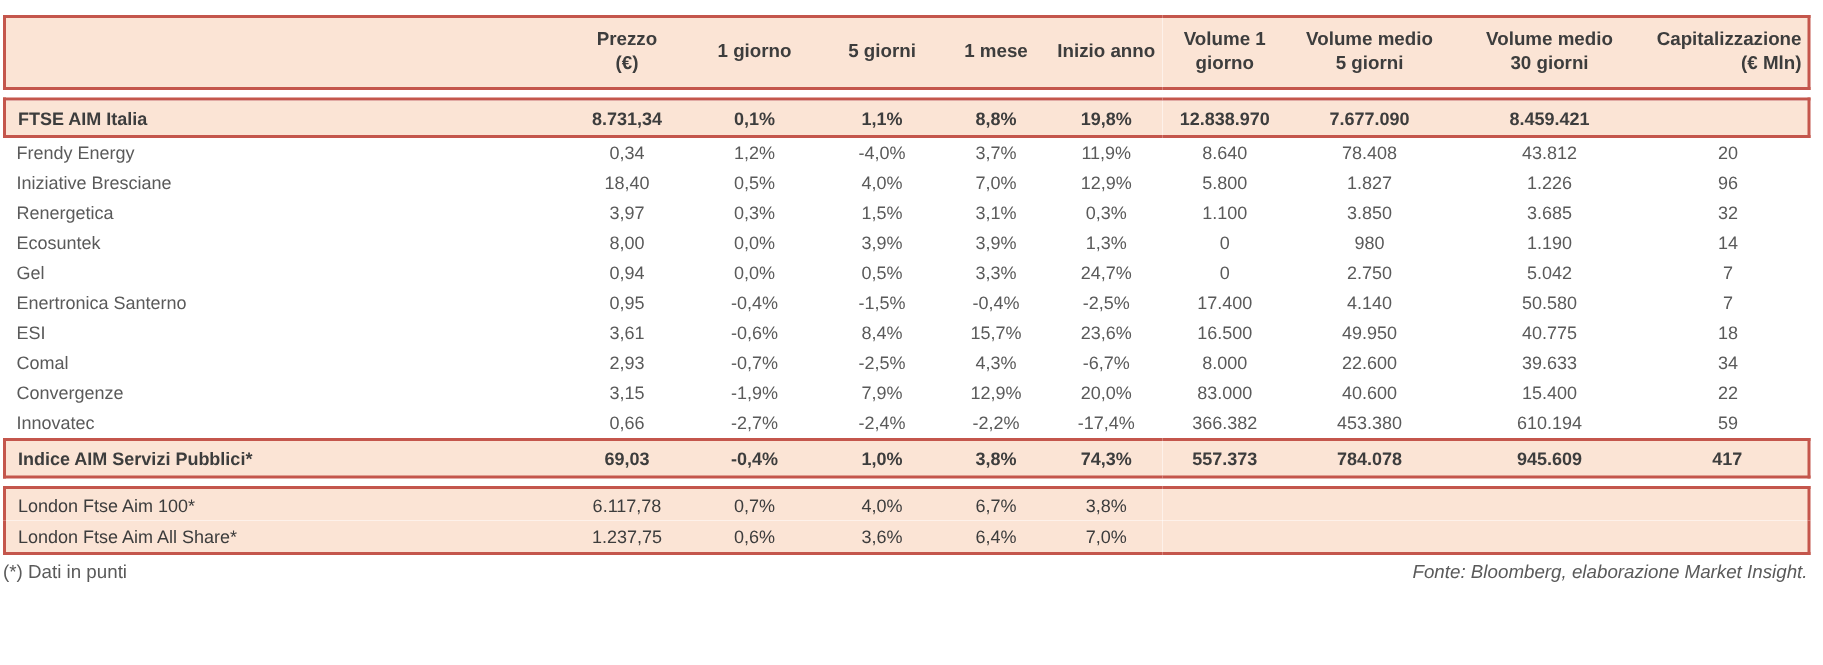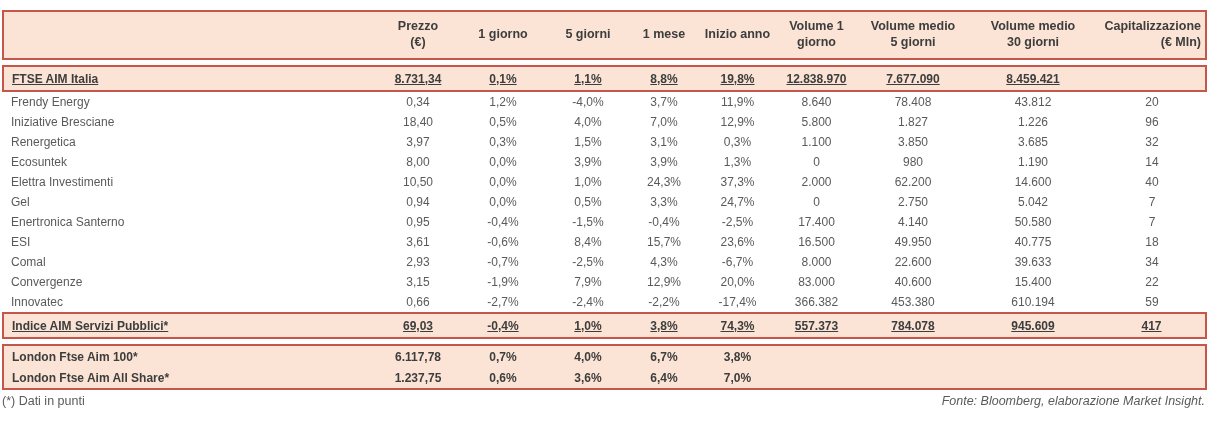--- a/index.html
+++ b/index.html
@@ -43,28 +43,27 @@
   thead th:first-child{border-left:2px solid var(--red);}
   thead th:last-child{border-right:2px solid var(--red);text-align:right;}
   tr.spacer td{height:5px;padding:0;background:#fff;}
   td.name{text-align:left;padding-left:8px;}
   tr.r-normal td{height:20px;background:#fff;color:var(--text);}
   tr.r-index td{
     height:23px;background:var(--peach);
     color:var(--boldtext);font-weight:bold;
     border-top:2px solid var(--red);
     border-bottom:2px solid var(--red);
-    text-decoration:underline;
   }
   tr.r-index td:first-child{border-left:2px solid var(--red);}
   tr.r-index td:last-child{border-right:2px solid var(--red);}
   tr.r-london-first td,
   tr.r-london-last td{
     height:21px;background:var(--peach);
-    color:var(--boldtext);font-weight:bold;
+    color:var(--boldtext);font-weight:normal;
   }
   tr.r-london-first td{border-top:2px solid var(--red);}
   tr.r-london-last td{border-bottom:2px solid var(--red);}
   tr.r-london-first td:first-child,
   tr.r-london-last td:first-child{border-left:2px solid var(--red);}
   tr.r-london-first td:last-child,
   tr.r-london-last td:last-child{border-right:2px solid var(--red);}
   .footer{
     width:1203px;margin-left:2px;margin-top:4px;
     display:flex;justify-content:space-between;align-items:baseline;
@@ -166,32 +165,20 @@
           <td>0,0%</td>
           <td>3,9%</td>
           <td>3,9%</td>
           <td>1,3%</td>
           <td>0</td>
           <td>980</td>
           <td>1.190</td>
           <td>14</td>
         </tr>
         <tr class="r-normal">
-          <td class="name">Elettra Investimenti</td>
-          <td>10,50</td>
-          <td>0,0%</td>
-          <td>1,0%</td>
-          <td>24,3%</td>
-          <td>37,3%</td>
-          <td>2.000</td>
-          <td>62.200</td>
-          <td>14.600</td>
-          <td>40</td>
-        </tr>
-        <tr class="r-normal">
           <td class="name">Gel</td>
           <td>0,94</td>
           <td>0,0%</td>
           <td>0,5%</td>
           <td>3,3%</td>
           <td>24,7%</td>
           <td>0</td>
           <td>2.750</td>
           <td>5.042</td>
           <td>7</td>

